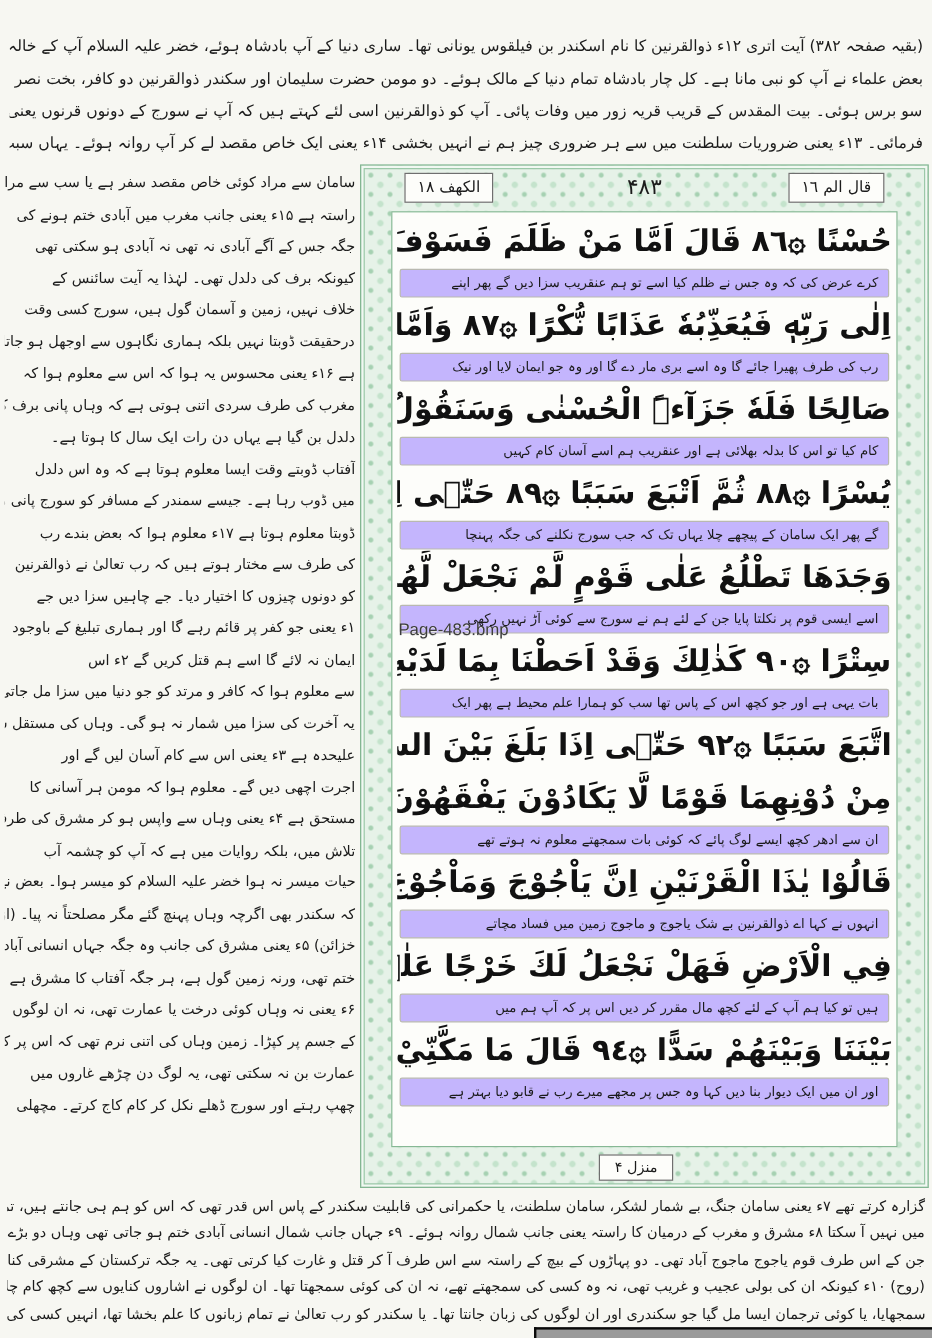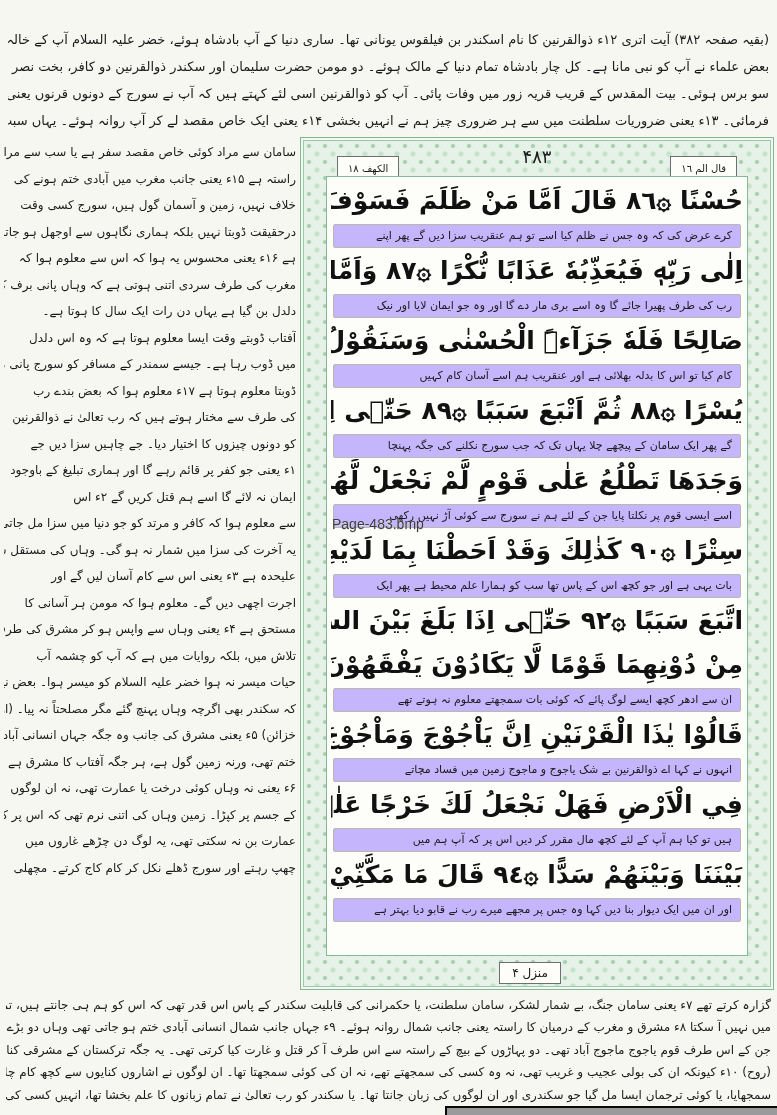--- a/index.html
+++ b/index.html
@@ -29,22 +29,22 @@
     background-image:
       radial-gradient(circle,#a6d1b2 1.5px,rgba(0,0,0,0) 2.6px),
       radial-gradient(circle,#c4e3cc 2px,rgba(0,0,0,0) 3.2px);
     background-size:16px 16px,16px 16px;
     background-position:0 0,8px 8px;
     border:1px solid #83b692;
     box-shadow:inset 0 0 0 2px #f1f8f2, inset 0 0 0 3px #9bc8a8;
   }
   .qbox-header{position:absolute;top:6px;left:28px;right:28px;height:27px;direction:rtl;}
   .hdr-box{
-    position:absolute;top:12px;background:#fdfdfa;border:1px solid #6f6f6f;
-    font-size:10px;line-height:23px;padding:0 10px;white-space:nowrap;
+    position:absolute;top:0;background:#fdfdfa;border:1px solid #6f6f6f;
+    font-size:13px;line-height:23px;padding:0 10px;white-space:nowrap;
   }
   .hdr-juz{right:8px;}
   .hdr-surah{left:8px;}
   .hdr-num{
     position:absolute;left:50%;transform:translateX(-50%);top:0;
     font-size:18px;font-weight:normal;line-height:26px;letter-spacing:1px;
   }
   .qbox-content{
     position:absolute;left:25px;right:25px;top:38px;bottom:33px;
     background:#fdfdfa;border:1px solid #86b894;
@@ -99,21 +99,23 @@
 
     <div class="tline clip">فرمائی۔ ۱۳ء یعنی ضروریات سلطنت میں سے ہر ضروری چیز ہم نے انہیں بخشی ۱۴ء یعنی ایک خاص مقصد لے کر آپ روانہ ہوئے۔ یہاں سبب سے مراد سبب سفر اور</div>
   </div>
 
 <div class="left-col">
 
     <div class="lline clip">سامان سے مراد کوئی خاص مقصد سفر ہے یا سب سے مراد</div>
 
     <div class="lline clip">راستہ ہے ۱۵ء یعنی جانب مغرب میں آبادی ختم ہونے کی</div>
 
-
+    <div class="lline clip">جگہ جس کے آگے آبادی نہ تھی نہ آبادی ہو سکتی تھی</div>
+
+    <div class="lline clip">کیونکہ برف کی دلدل تھی۔ لہٰذا یہ آیت سائنس کے</div>
 
     <div class="lline clip">خلاف نہیں، زمین و آسمان گول ہیں، سورج کسی وقت</div>
 
     <div class="lline clip">درحقیقت ڈوبتا نہیں بلکہ ہماری نگاہوں سے اوجھل ہو جاتا</div>
 
     <div class="lline clip">ہے ۱۶ء یعنی محسوس یہ ہوا کہ اس سے معلوم ہوا کہ</div>
 
     <div class="lline clip">مغرب کی طرف سردی اتنی ہوتی ہے کہ وہاں پانی برف کی</div>
 
     <div class="lline clip">دلدل بن گیا ہے یہاں دن رات ایک سال کا ہوتا ہے۔</div>

